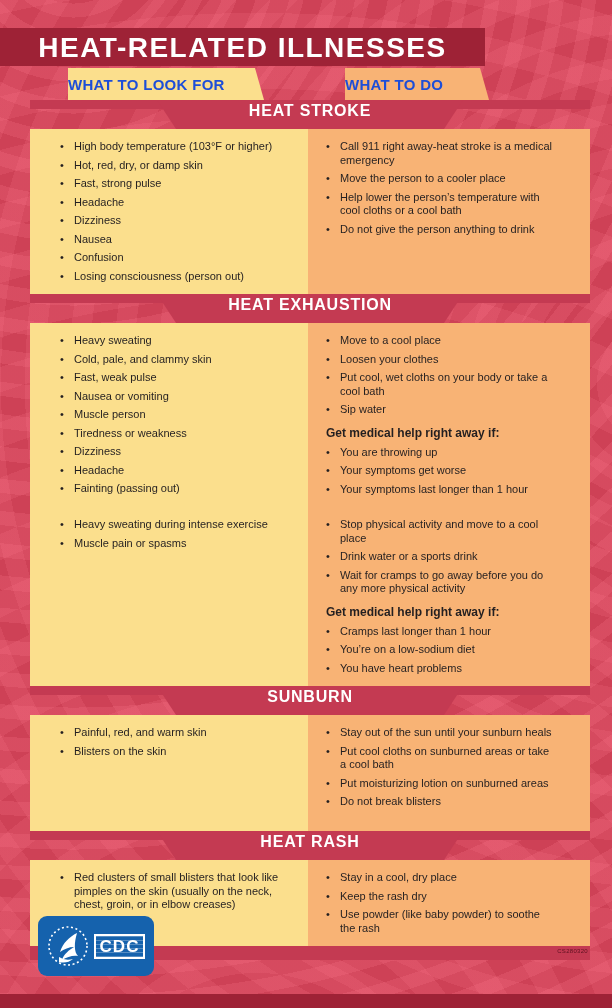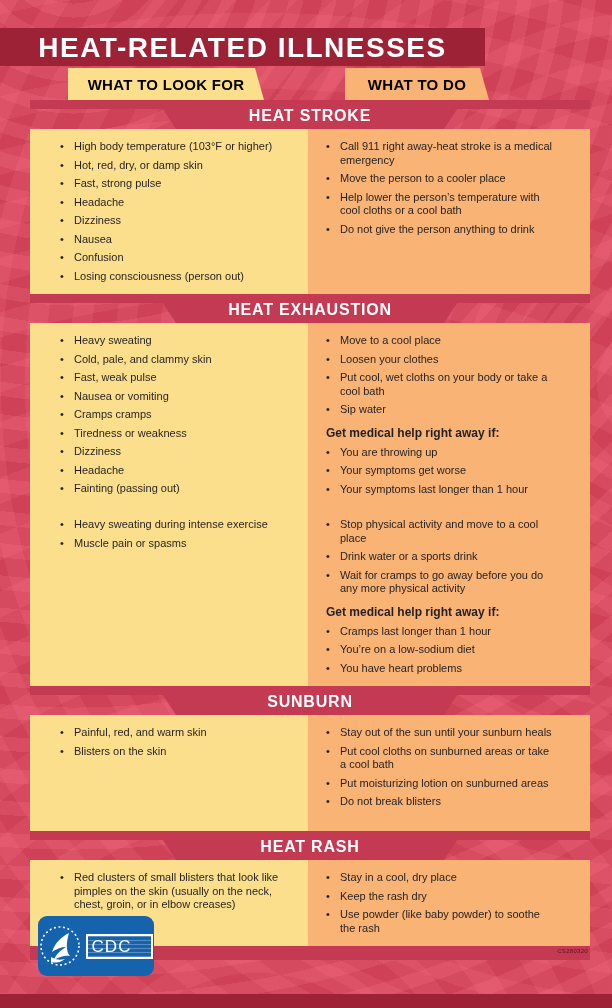--- a/index.html
+++ b/index.html
@@ -11,54 +11,54 @@
       repeating-radial-gradient(circle at 12% -6%, rgba(255,122,142,.20) 0 14px, rgba(255,122,142,0) 14px 32px),
       repeating-radial-gradient(circle at 108% 38%, rgba(255,122,142,.16) 0 20px, rgba(255,122,142,0) 20px 44px),
       repeating-radial-gradient(circle at 42% 112%, rgba(255,122,142,.16) 0 24px, rgba(255,122,142,0) 24px 52px);
   }
   .title-band{
     position:absolute;left:0;top:28px;width:485px;height:38px;
     background:#9e2236;color:#fff;text-align:center;
     font-size:28px;font-weight:700;letter-spacing:1.5px;line-height:39px;
   }
   .tab{
-    position:absolute;top:68px;height:32px;line-height:33px;text-align:center;
-    color:#000000;font-size:15px;font-weight:700;letter-spacing:.3px;
+    position:absolute;top:68px;height:32px;line-height:33px;text-align:left;
+    color:#1d4ed8;font-size:15px;font-weight:700;letter-spacing:.3px;
     clip-path:polygon(0 0, calc(100% - 9px) 0, 100% 100%, 0 100%);
   }
   .tab.look{left:68px;width:196px;background:#fbdf8d;}
   .tab.do{left:345px;width:144px;background:#f8b375;}
   .card{position:absolute;left:30px;top:100px;width:560px;}
   .section{position:relative;}
   .band{position:relative;height:29px;}
   .band::before{content:"";position:absolute;left:0;top:0;width:100%;height:9px;background:#c43a52;}
   .trap{
     position:absolute;left:50%;top:0;transform:translateX(-50%);
     width:306px;height:29px;background:#c43a52;
     clip-path:polygon(0 0,100% 0,calc(100% - 19px) 100%,19px 100%);
-    display:flex;align-items:center;justify-content:center;
+    display:flex;align-items:flex-start;justify-content:center;
   }
   .trap span{color:#fff;font-size:16px;font-weight:700;letter-spacing:.8px;padding-top:2px;}
   .cols{display:grid;grid-template-columns:278px 282px;}
   .col{box-sizing:border-box;padding:11px 10px 6px 30px;}
   .col.look{background:#fbdf8d;}
   .col.do{background:#f8b375;padding-left:18px;padding-right:32px;}
   .item{display:flex;color:#231f20;font-size:11px;line-height:13.5px;margin:0 0 5px 0;}
   .item .bl{flex:none;width:14px;font-size:11px;}
   .subhead{color:#231f20;font-size:12px;font-weight:700;margin:9px 0 6px 0;}
   .bottom-strip{position:relative;height:14px;background:#c43a52;}
   .doc-code{position:absolute;right:2px;top:2px;font-size:6px;color:#5f1120;letter-spacing:.3px;}
   .logo{
     position:absolute;left:38px;top:916px;width:116px;height:60px;
     background:#1562ad;border-radius:9px;
     display:flex;align-items:center;justify-content:center;gap:5px;
   }
   .cdc-word{
-    border:2px solid #fff;color:#fff;font-weight:400;font-size:17px;letter-spacing:1px;
-    padding:2px 20px 1px 4px;line-height:18px;
+    border:2px solid #fff;color:#fff;font-weight:700;font-size:17px;letter-spacing:1px;
+    padding:2px 4px 1px 4px;line-height:18px;
     background:repeating-linear-gradient(180deg, rgba(255,255,255,.28) 0 1px, rgba(255,255,255,0) 1px 4px);
   }
   .footer-band{position:absolute;left:0;bottom:0;width:612px;height:14px;background:#9e2236;}
 </style>
 </head>
 <body>
 
 <div class="poster">
   <div class="title-band">HEAT-RELATED ILLNESSES</div>
 
@@ -148,21 +148,21 @@
               <div class="item">
                 <span class="bl">•</span>
                 <span>Fast, weak pulse</span>
               </div>
               <div class="item">
                 <span class="bl">•</span>
                 <span>Nausea or vomiting</span>
               </div>
               <div class="item">
                 <span class="bl">•</span>
-                <span>Cramps cramps</span>
+                <span>Muscle person</span>
               </div>
               <div class="item">
                 <span class="bl">•</span>
                 <span>Tiredness or weakness</span>
               </div>
               <div class="item">
                 <span class="bl">•</span>
                 <span>Dizziness</span>
               </div>
               <div class="item">

